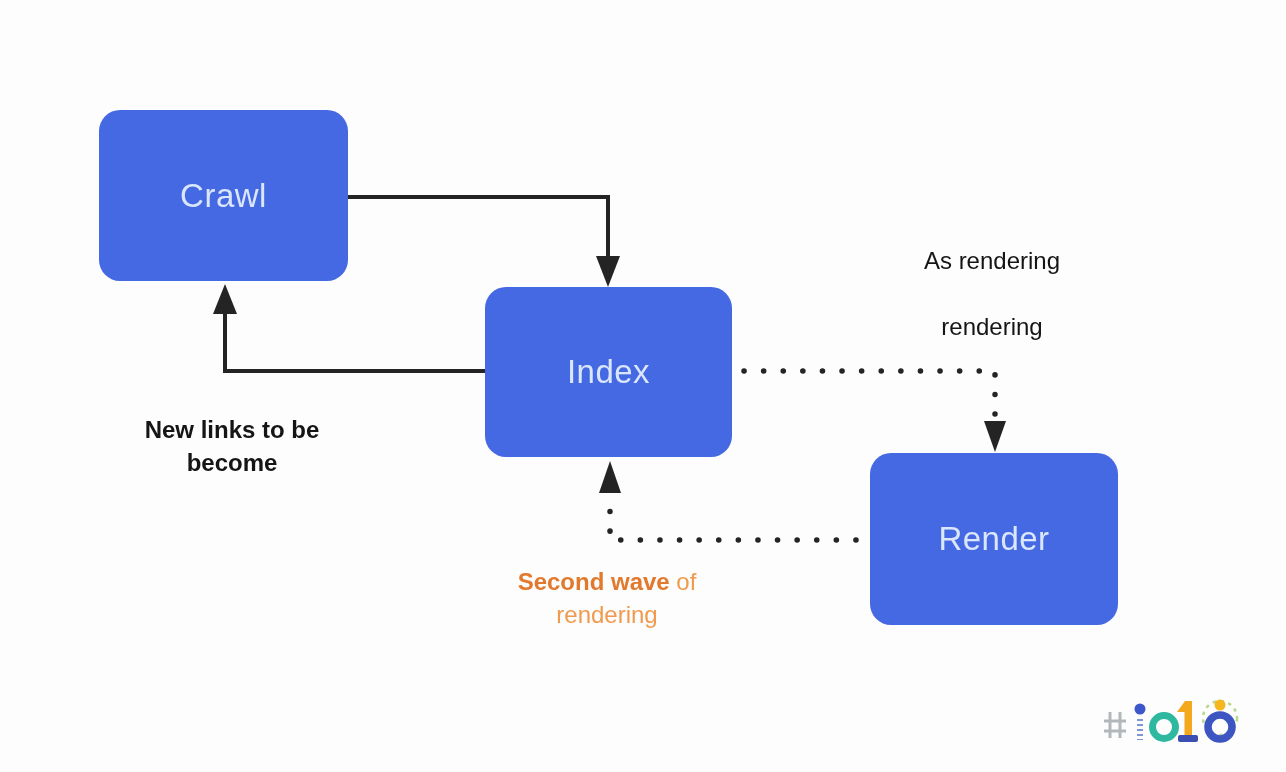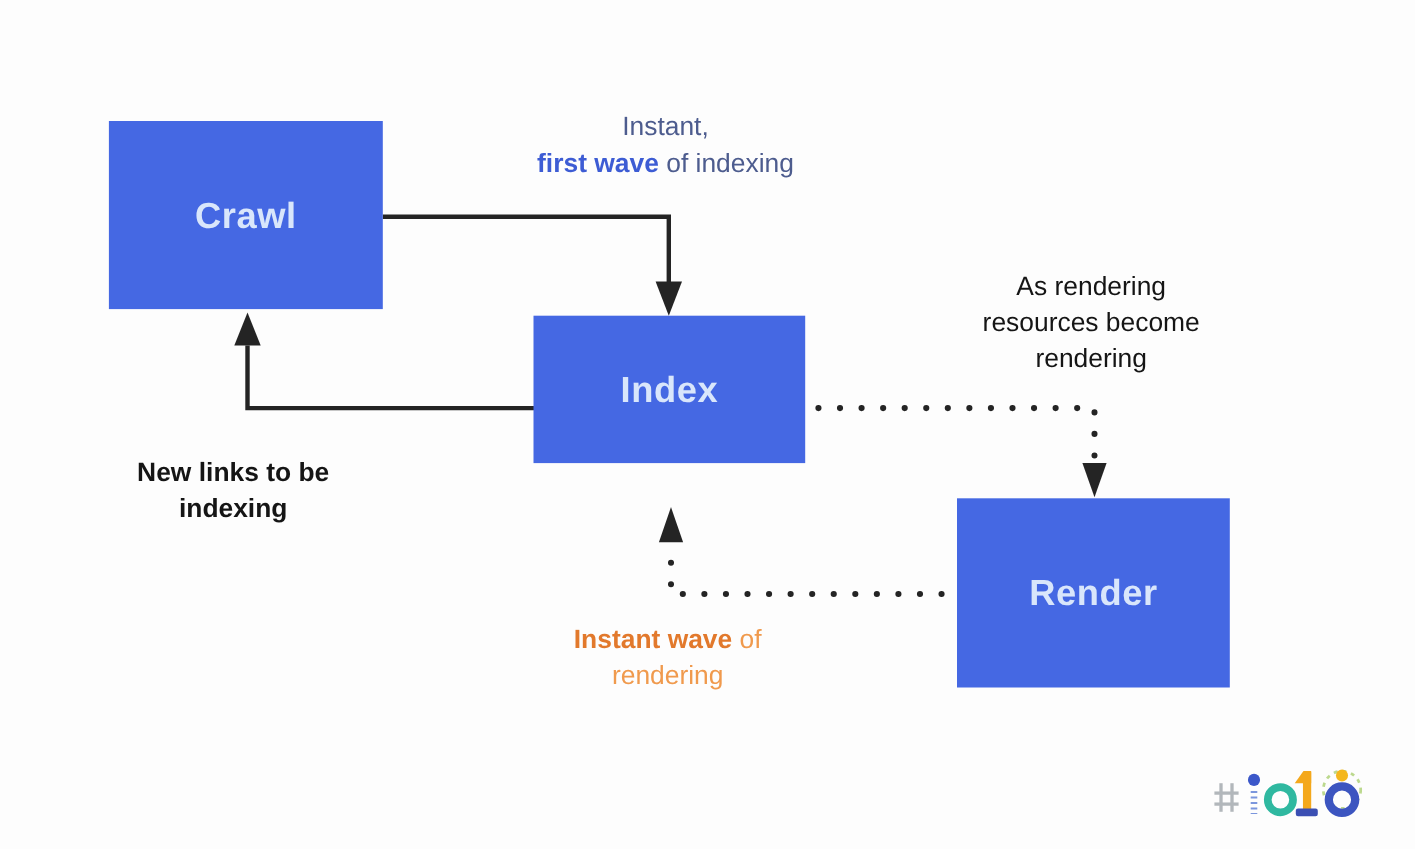--- a/index.html
+++ b/index.html
@@ -25,39 +25,40 @@
   .head   { fill: var(--arrow-black, #242424); }
 
   .box {
     position: absolute;
     background: var(--box-fill, #4568e3);
     color: var(--box-label, #d9e6fb);
     display: flex;
     align-items: center;
     justify-content: center;
     font-size: 33px;
-    font-weight: 700;
+    font-weight: 400;
     letter-spacing: 0.5px;
+    border-radius: 21px;
   }
   .box-crawl  { left:  99px; top: 110px; width: 249px; height: 171px; }
-  .box-index  { left: 485px; top: 287px; width: 247px; height: 134px; }
+  .box-index  { left: 485px; top: 287px; width: 247px; height: 170px; }
   .box-render { left: 870px; top: 453px; width: 248px; height: 172px; align-items: center; }
 
   .lbl {
     position: absolute;
     text-align: center;
     font-size: 24px;
     line-height: 33px;
   }
   .lbl-first    { left: 425px; top:  99px; width: 360px;
                   color: var(--blue-label-regular, #4d5c8e); font-weight: 500; }
   .lbl-first b  { color: var(--blue-label-bold, #3d5cd4); font-weight: 700; }
   .lbl-render   { left: 842px; top: 244px; width: 300px;
                   color: var(--label-black, #151515); font-weight: 400; }
-  .lbl-newlinks { left:  62px; top: 413px; width: 300px;
+  .lbl-newlinks { left:  82px; top: 413px; width: 300px;
                   color: var(--label-black, #151515); font-weight: 700; }
   .lbl-second   { left: 457px; top: 565px; width: 300px;
                   color: var(--orange-regular, #f09a4d); font-weight: 500; }
   .lbl-second b { color: var(--orange-bold, #e2792c); font-weight: 700; }
 
   .logo {
     position: absolute;
     left: 1096px;
     top: 688px;
     width: 150px;
@@ -94,38 +95,34 @@
   <div class="box box-crawl">
     <span>Crawl</span>
   </div>
   <div class="box box-index">
     <span>Index</span>
   </div>
   <div class="box box-render">
     <span>Render</span>
   </div>
 
-  <div class="lbl lbl-first">
-    <span>Instant,</span><br>
-    <b>first wave</b><span> of indexing</span>
-  </div>
 
   <div class="lbl lbl-render">
     <span>As rendering</span><br>
-    <span>resources become</span><br>
+    <br>
     <span>rendering</span>
   </div>
 
   <div class="lbl lbl-newlinks">
     <span>New links to be</span><br>
-    <span>indexing</span>
+    <span>become</span>
   </div>
 
   <div class="lbl lbl-second">
-    <b>Instant wave</b><span> of</span><br>
+    <b>Second wave</b><span> of</span><br>
     <span>rendering</span>
   </div>
 
   <div class="logo">
     <span class="sr-only">#io18</span>
     <svg width="150" height="62" viewBox="0 0 150 62" xmlns="http://www.w3.org/2000/svg">
 
       <g stroke="#9aa0a6" stroke-width="3" opacity="0.75">
         <line x1="14" y1="24" x2="14" y2="50"></line>
         <line x1="24" y1="24" x2="24" y2="50"></line>

